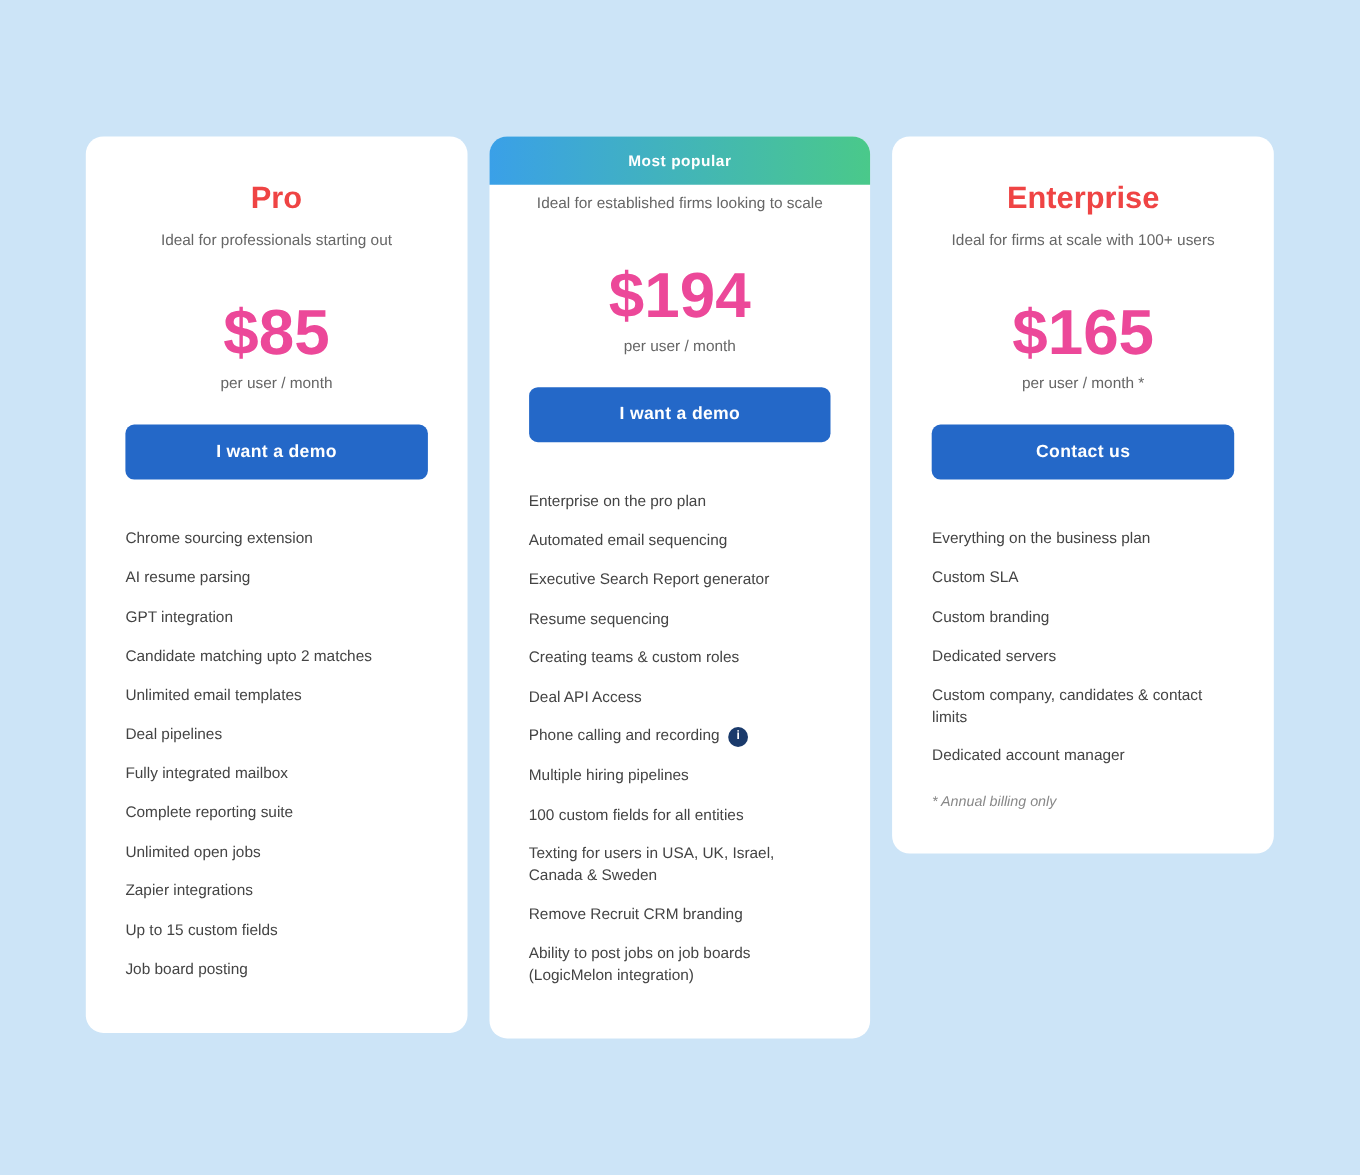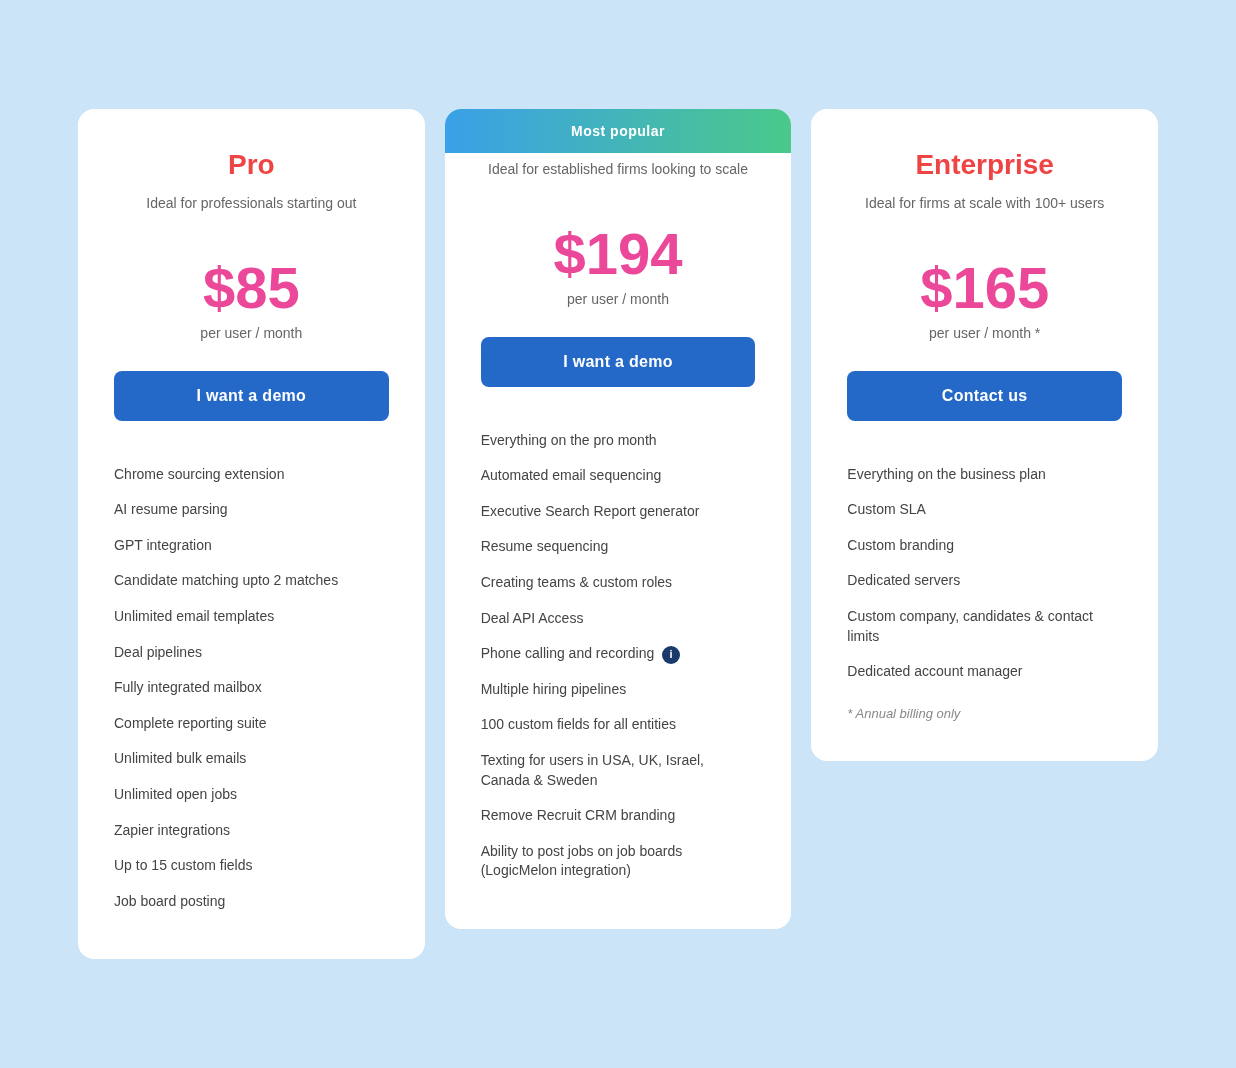--- a/index.html
+++ b/index.html
@@ -150,35 +150,34 @@
       <button class="plan-cta">I want a demo</button>
       <ul class="features-list">
         <li>Chrome sourcing extension</li>
         <li>AI resume parsing</li>
         <li>GPT integration</li>
         <li>Candidate matching upto 2 matches</li>
         <li>Unlimited email templates</li>
         <li>Deal pipelines</li>
         <li>Fully integrated mailbox</li>
         <li>Complete reporting suite</li>
-        <li>Unlimited bulk emails</li>
         <li>Unlimited open jobs</li>
         <li>Zapier integrations</li>
         <li>Up to 15 custom fields</li>
         <li>Job board posting</li>
       </ul>
     </div>
     <div class="plan-card popular">
       <div class="most-popular-badge">Most popular</div>
       <p class="plan-subtitle">Ideal for established firms looking to scale</p>
       <div class="plan-price">$194</div>
       <div class="plan-period">per user / month</div>
       <button class="plan-cta">I want a demo</button>
       <ul class="features-list">
-        <li>Everything on the pro month</li>
+        <li>Enterprise on the pro plan</li>
         <li>Automated email sequencing</li>
         <li>Executive Search Report generator</li>
         <li>Resume sequencing</li>
         <li>Creating teams &amp; custom roles</li>
         <li>Deal API Access</li>
         <li>Phone calling and recording <span class="info-icon">i</span></li>
         <li>Multiple hiring pipelines</li>
         <li>100 custom fields for all entities</li>
         <li>Texting for users in USA, UK, Israel, Canada &amp; Sweden</li>
         <li>Remove Recruit CRM branding</li>

